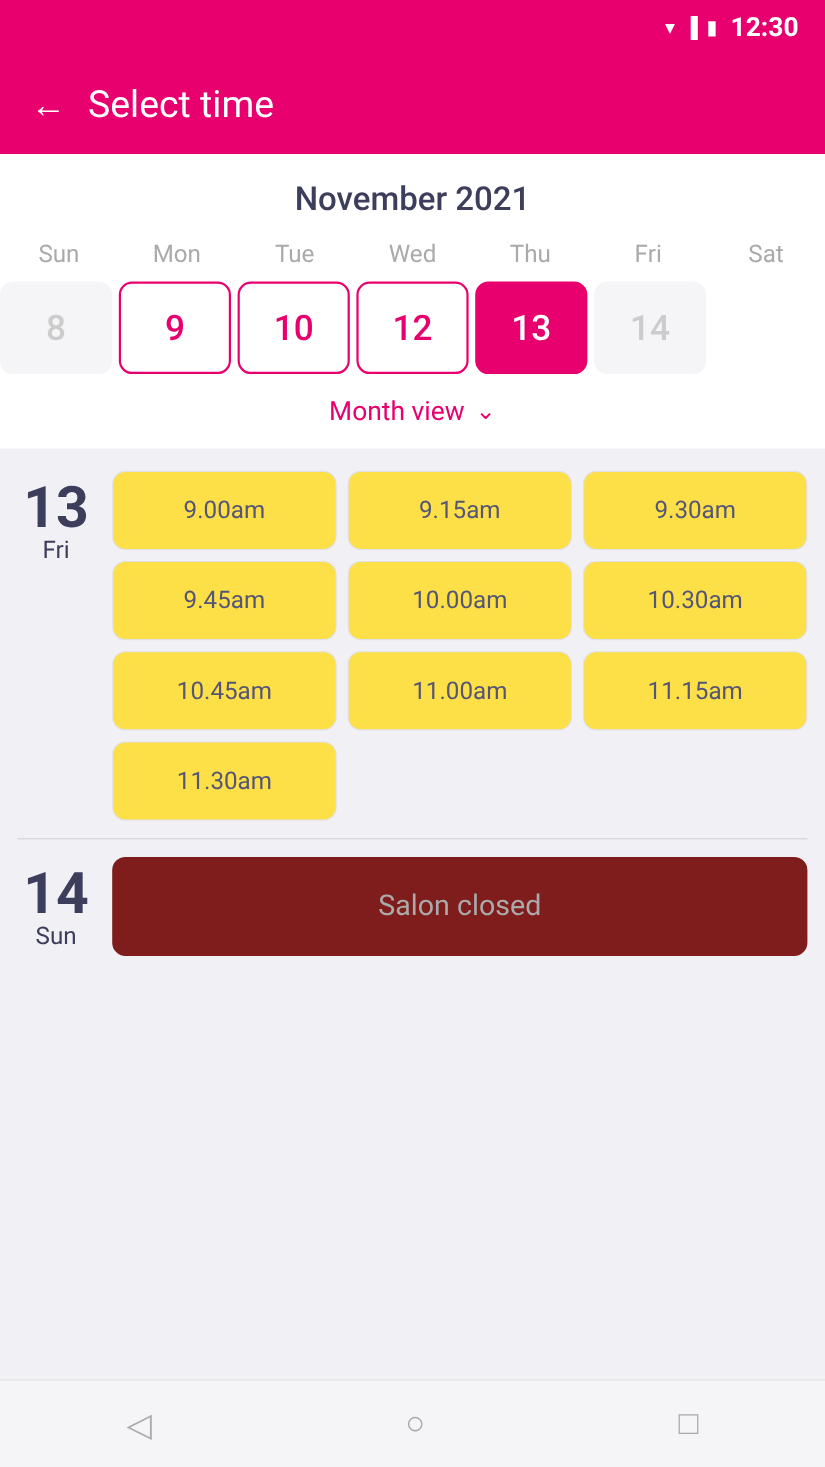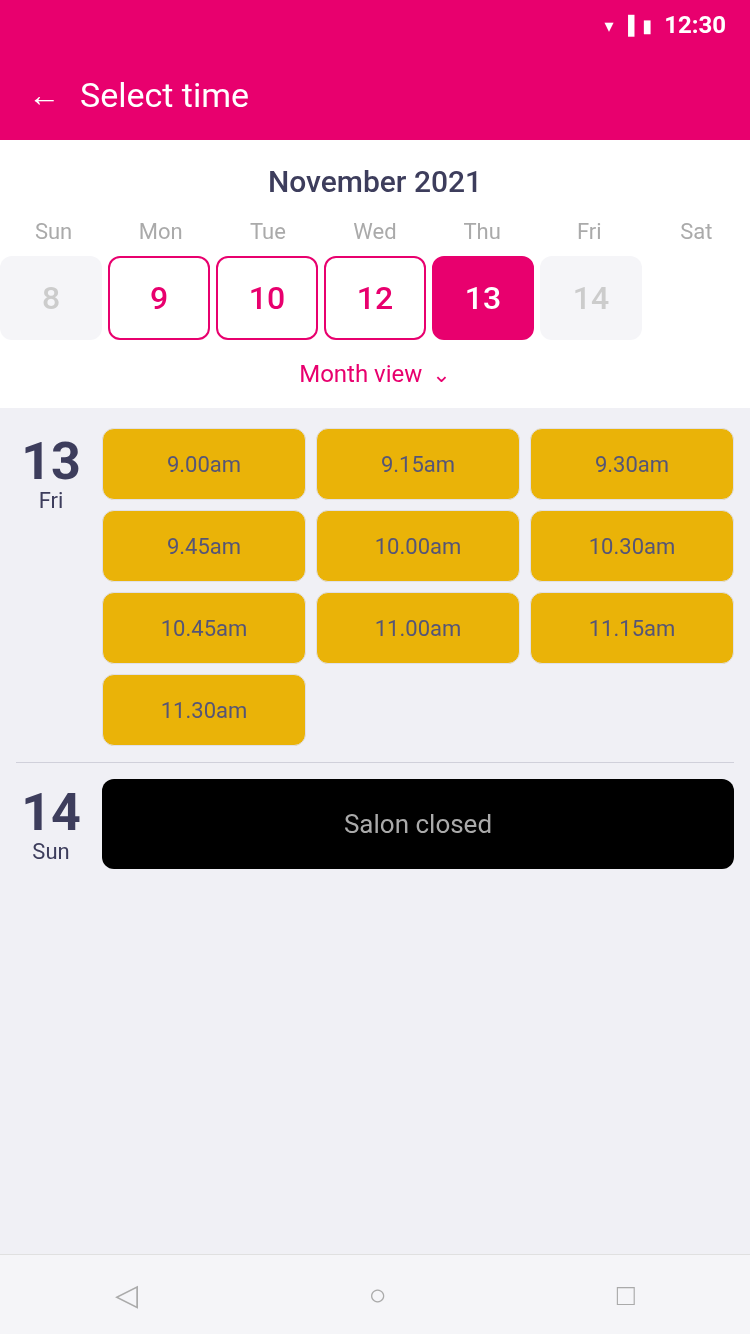--- a/index.html
+++ b/index.html
@@ -160,21 +160,21 @@
       color: #3d3d5c;
       font-weight: 400;
     }
     .time-grid {
       flex: 1;
       display: grid;
       grid-template-columns: repeat(3, 1fr);
       gap: 10px;
     }
     .time-slot {
-      background: #eab308;
+      background: #fde047;
       border: 1.5px solid #e0e0e8;
       border-radius: 12px;
       height: 72px;
       display: flex;
       align-items: center;
       justify-content: center;
       font-size: 22px;
       color: #555577;
       cursor: pointer;
     }
@@ -182,21 +182,21 @@
     
     .section-divider {
       height: 1px;
       background: #d0d0da;
       margin: 8px 0 16px;
     }
 
     
     .salon-closed-box {
       flex: 1;
-      background: #000000;
+      background: #7f1d1d;
       border-radius: 12px;
       height: 90px;
       display: flex;
       align-items: center;
       justify-content: center;
       font-size: 26px;
       color: #aaaaaa;
     }
 
     

